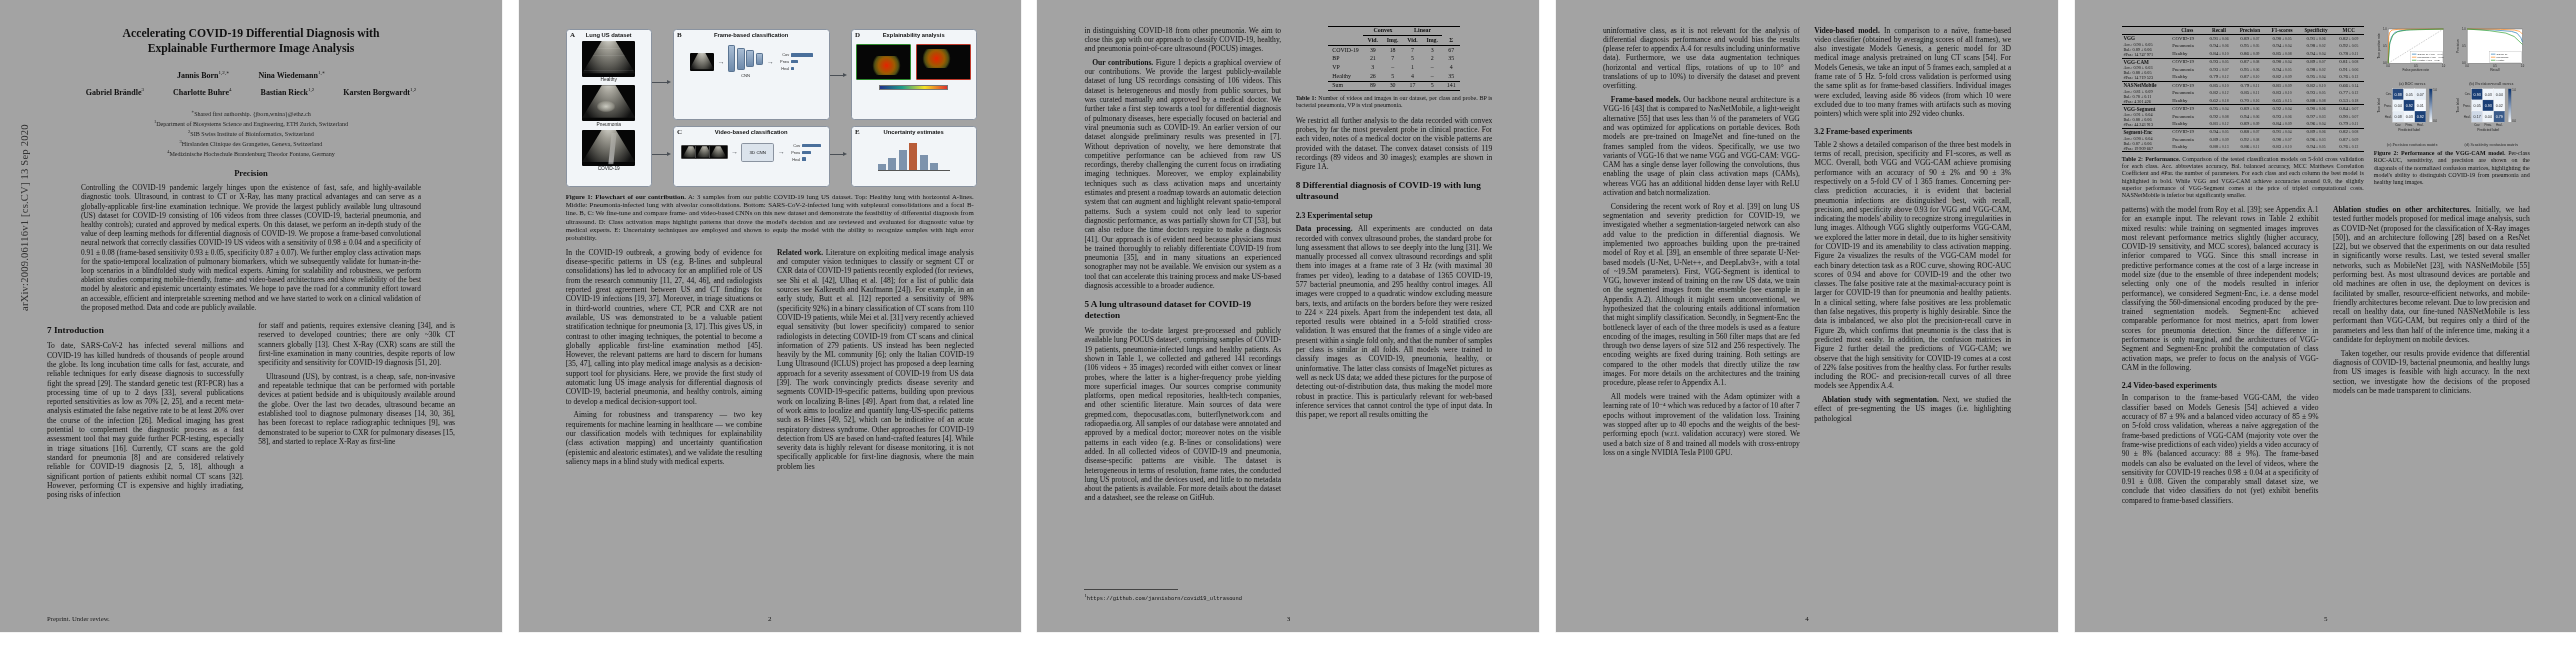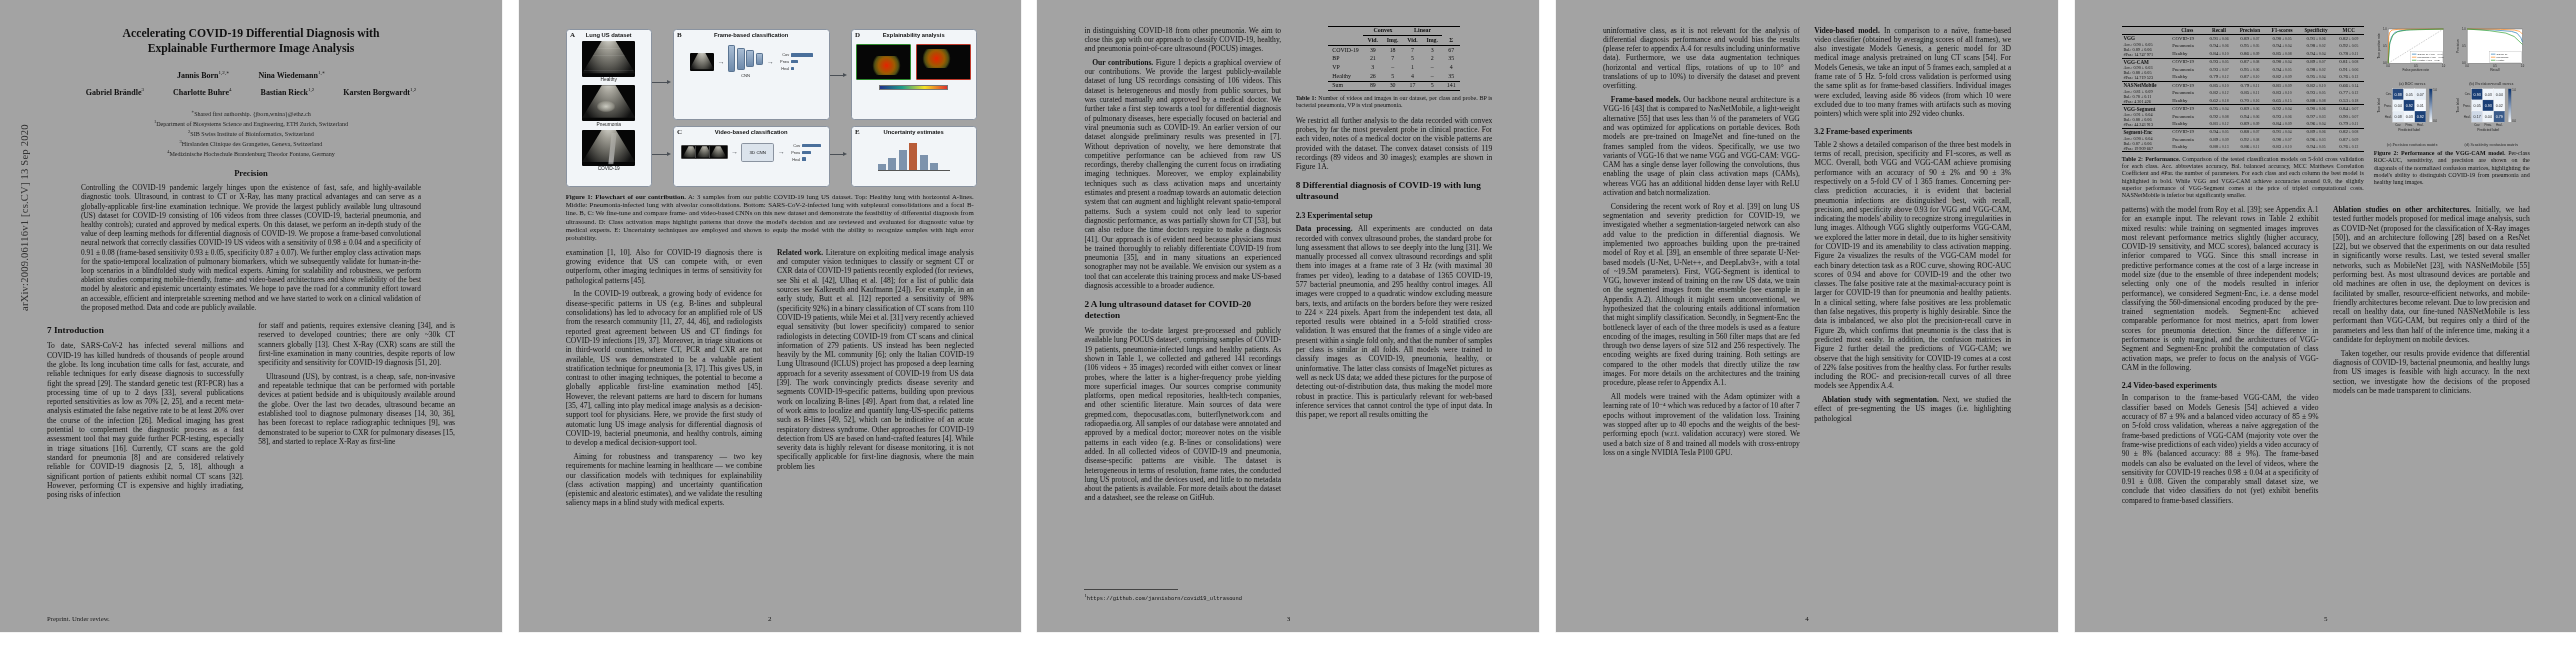--- a/index.html
+++ b/index.html
@@ -284,39 +284,38 @@
             <div class="ubar" style="height:20px"></div>
             <div class="ubar hot" style="height:27px"></div>
             <div class="ubar" style="height:15.6px"></div>
             <div class="ubar" style="height:7.8px"></div>
           </div>
         </div>
       </div>
       <p class="caption"><b>Figure 1: Flowchart of our contribution.</b> <span>A: 3 samples from our public COVID-19 lung US dataset. Top: Healthy lung with horizontal A-lines. Middle: Pneumonia-infected lung with alveolar consolidations. Bottom: SARS-CoV-2-infected lung with subpleural consolidations and a focal B-line. B, C: We fine-tune and compare frame- and video-based CNNs on this new dataset and demonstrate the feasibility of differential diagnosis from ultrasound. D: Class activation maps highlight patterns that drove the model's decision and are reviewed and evaluated for diagnostic value by medical experts. E: Uncertainty techniques are employed and shown to equip the model with the ability to recognize samples with high error probability.</span></p>
       <div class="cols">
         <div class="col">
-            <p class="body-p noind">examination [1, 10]. Also for COVID-19 diagnosis there is growing evidence that US can compete with, or even outperform, other imaging techniques in terms of sensitivity for pathological patterns [45].</p>
             <p class="body-p">In the COVID-19 outbreak, a growing body of evidence for disease-specific patterns in US (e.g. B-lines and subpleural consolidations) has led to advocacy for an amplified role of US from the research community [11, 27, 44, 46], and radiologists reported great agreement between US and CT findings for COVID-19 infections [19, 37]. Moreover, in triage situations or in third-world countries, where CT, PCR and CXR are not available, US was demonstrated to be a valuable patient stratification technique for pneumonia [3, 17]. This gives US, in contrast to other imaging techniques, the potential to become a globally applicable first-line examination method [45]. However, the relevant patterns are hard to discern for humans [35, 47], calling into play medical image analysis as a decision-support tool for physicians. Here, we provide the first study of automatic lung US image analysis for differential diagnosis of COVID-19, bacterial pneumonia, and healthy controls, aiming to develop a medical decision-support tool.</p>
             <p class="body-p">Aiming for robustness and transparency — two key requirements for machine learning in healthcare — we combine our classification models with techniques for explainability (class activation mapping) and uncertainty quantification (epistemic and aleatoric estimates), and we validate the resulting saliency maps in a blind study with medical experts.</p>
           </div>
         <div class="col">
             <p class="body-p"><b>Related work. </b>Literature on exploiting medical image analysis and computer vision techniques to classify or segment CT or CXR data of COVID-19 patients recently exploded (for reviews, see Shi et al. [42], Ulhaq et al. [48]; for a list of public data sources see Kalkreuth and Kaufmann [24]). For example, in an early study, Butt et al. [12] reported a sensitivity of 98% (specificity 92%) in a binary classification of CT scans from 110 COVID-19 patients, while Mei et al. [31] very recently achieved equal sensitivity (but lower specificity) compared to senior radiologists in detecting COVID-19 from CT scans and clinical information of 279 patients. US instead has been neglected heavily by the ML community [6]; only the Italian COVID-19 Lung Ultrasound (ICLUS) project has proposed a deep learning approach for a severity assessment of COVID-19 from US data [39]. The work convincingly predicts disease severity and segments COVID-19-specific patterns, building upon previous work on localizing B-lines [49]. Apart from that, a related line of work aims to localize and quantify lung-US-specific patterns such as B-lines [49, 52], which can be indicative of an acute respiratory distress syndrome. Other approaches for COVID-19 detection from US are based on hand-crafted features [4]. While severity data is highly relevant for disease monitoring, it is not specifically applicable for first-line diagnosis, where the main problem lies</p>
           </div>
       </div>
     </div>
     <div class="pageno">2</div>
   </section>
 
   <section class="page">
     <div class="inner">
       <div class="cols">
         <div class="col">
             <p class="body-p noind">in distinguishing COVID-18 from other pneumonia. We aim to close this gap with our approach to classify COVID-19, healthy, and pneumonia point-of-care ultrasound (POCUS) images.</p>
             <p class="body-p"><b>Our contributions. </b>Figure 1 depicts a graphical overview of our contributions. We provide the largest publicly-available dataset of lung US recordings consisting of 106 videos. This dataset is heterogeneous and mostly from public sources, but was curated manually and approved by a medical doctor. We further take a first step towards a tool for differential diagnosis of pulmonary diseases, here especially focused on bacterial and viral pneumonia such as COVID-19. An earlier version of our dataset alongside preliminary results was presented in [7]. Without deprivation of novelty, we here demonstrate that competitive performance can be achieved from raw US recordings, thereby challenging the current focus on irradiating imaging techniques. Moreover, we employ explainability techniques such as class activation maps and uncertainty estimates and present a roadmap towards an automatic detection system that can augment and highlight relevant spatio-temporal patterns. Such a system could not only lead to superior diagnostic performance, as was partially shown for CT [53], but can also reduce the time doctors require to make a diagnosis [41]. Our approach is of evident need because physicians must be trained thoroughly to reliably differentiate COVID-19 from pneumonia [35], and in many situations an experienced sonographer may not be available. We envision our system as a tool that can accelerate this training process and make US-based diagnosis accessible to a broader audience.</p>
-            <div class="sec-h">2 A lung ultrasound dataset for COVID-20 detection</div>
+            <div class="sec-h">5 A lung ultrasound dataset for COVID-19 detection</div>
             <p class="body-p">We provide the to-date largest pre-processed and publicly available lung POCUS dataset¹, comprising samples of COVID-19 patients, pneumonia-infected lungs and healthy patients. As shown in Table 1, we collected and gathered 141 recordings (106 videos + 35 images) recorded with either convex or linear probes, where the latter is a higher-frequency probe yielding more superficial images. Our sources comprise community platforms, open medical repositories, health-tech companies, and other scientific literature. Main sources of data were grepmed.com, thepocusatlas.com, butterflynetwork.com and radiopaedia.org. All samples of our database were annotated and approved by a medical doctor; moreover notes on the visible patterns in each video (e.g. B-lines or consolidations) were added. In all collected videos of COVID-19 and pneumonia, disease-specific patterns are visible. The dataset is heterogeneous in terms of resolution, frame rates, the conducted lung US protocol, and the devices used, and little to no metadata about the patients is available. For more details about the dataset and a datasheet, see the release on GitHub.</p>
             <div class="fnwrap">
               <div class="fn-rule"></div>
               <div class="col-footnote"><sup>1</sup><span class="mono">https://github.com/jannisborn/covid19_ultrasound</span></div>
             </div>
           </div>
         <div class="col">
           <div class="tbl1-wrap">
             <table class="t1">
                 <thead>

